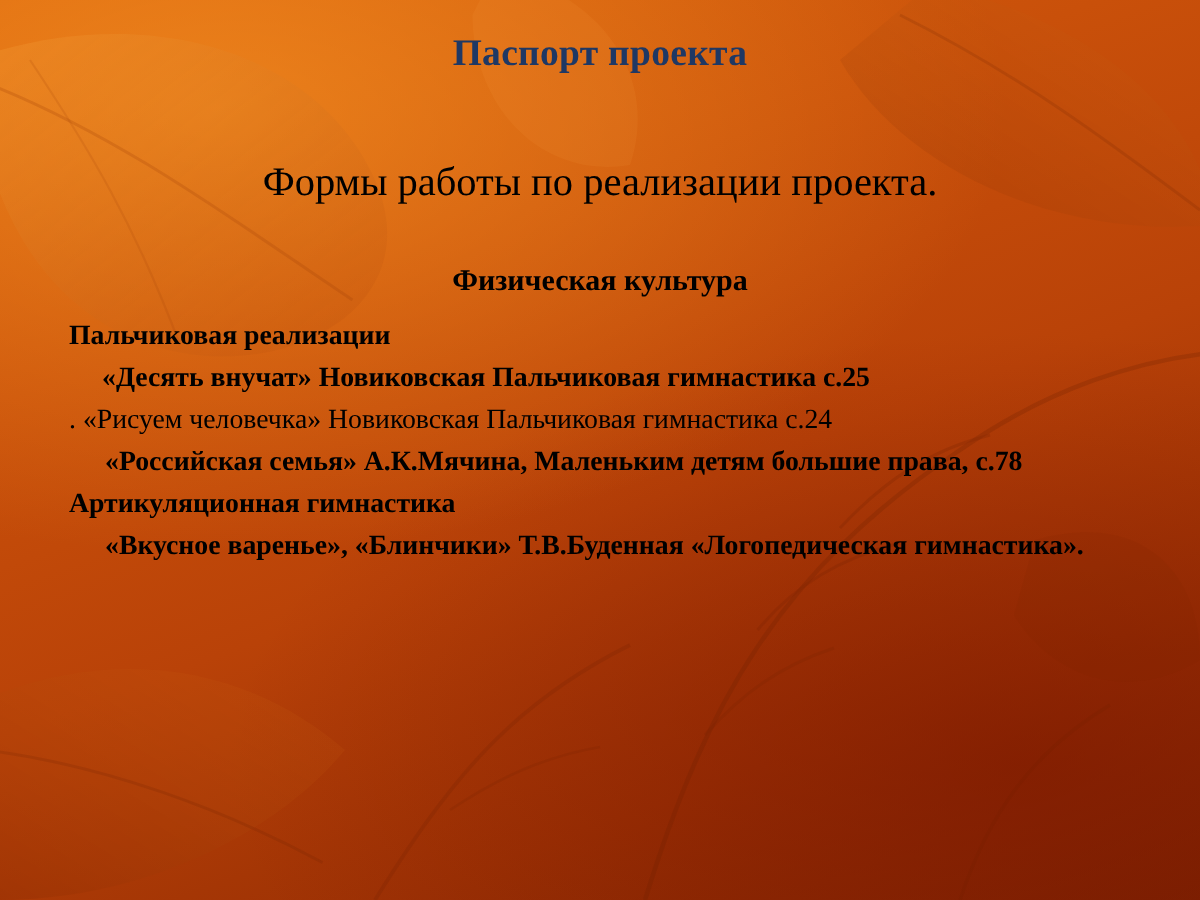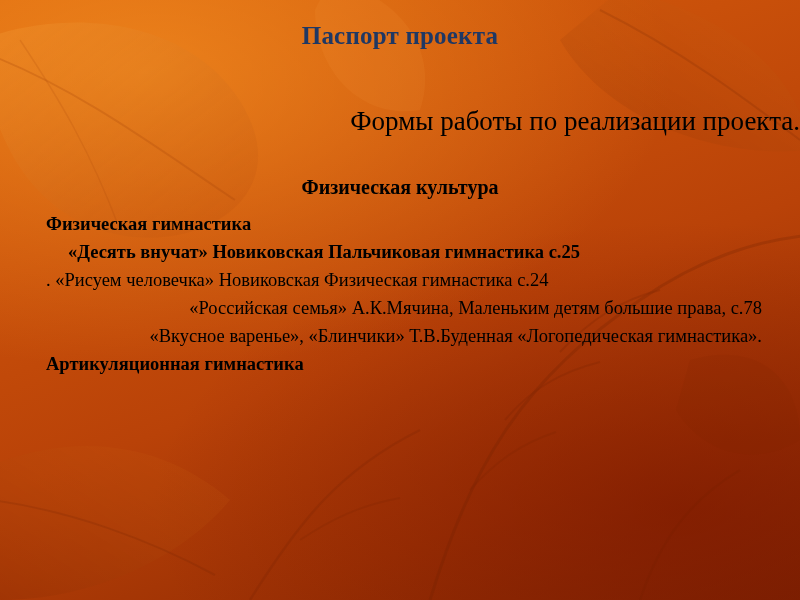--- a/index.html
+++ b/index.html
@@ -43,21 +43,21 @@
     font-size: 25px;
     font-weight: bold;
     color: #1f3864;
     letter-spacing: 0.2px;
   }
   .subtitle {
     position: absolute;
     top: 106px;
     left: 0;
     width: 800px;
-    text-align: right;
+    text-align: center;
     font-size: 27px;
     color: #000000;
   }
   .section-head {
     position: absolute;
     top: 176px;
     left: 0;
     width: 800px;
     text-align: center;
     font-size: 20px;
@@ -86,24 +86,23 @@
     font-weight: bold;
     padding-left: 22px;
     text-indent: 0;
   }
   .lvl2-hang {
     font-weight: normal;
     padding-left: 48px;
     text-indent: -48px;
   }
   .lvl2-hang2 {
-    font-weight: normal;
+    font-weight: bold;
     padding-left: 48px;
     text-indent: -24px;
-    text-align: right;
   }
 </style>
 </head>
 <body>
 
 <div class="slide">
 
   <svg class="veins" width="800" height="600" viewBox="0 0 800 600" aria-hidden="true">
     <defs>
       <linearGradient id="lf1" x1="0" y1="0" x2="1" y2="1">
@@ -142,22 +141,22 @@
 
   <div class="content">
 
     <div class="title">Паспорт проекта</div>
 
     <div class="subtitle">Формы работы по реализации проекта.</div>
 
     <div class="section-head">Физическая культура</div>
 
     <div class="body-list">
-      <p class="line lvl1">Физическая гимнастика</p>
+      <p class="line lvl1">Пальчиковая реализации</p>
       <p class="line lvl2">«Десять внучат» Новиковская Пальчиковая гимнастика с.25</p>
-      <p class="line lvl2-hang">. «Рисуем человечка»  Новиковская Физическая гимнастика с.24</p>
+      <p class="line lvl2-hang">. «Рисуем человечка»  Новиковская Пальчиковая гимнастика с.24</p>
       <p class="line lvl2-hang2">«Российская семья» А.К.Мячина, Маленьким детям большие права, с.78</p>
+      <p class="line lvl1">Артикуляционная гимнастика</p>
       <p class="line lvl2-hang2">«Вкусное варенье», «Блинчики» Т.В.Буденная «Логопедическая гимнастика».</p>
-      <p class="line lvl1">Артикуляционная гимнастика</p>
     </div>
 
   </div>
 </div>
 
 </body></html>

